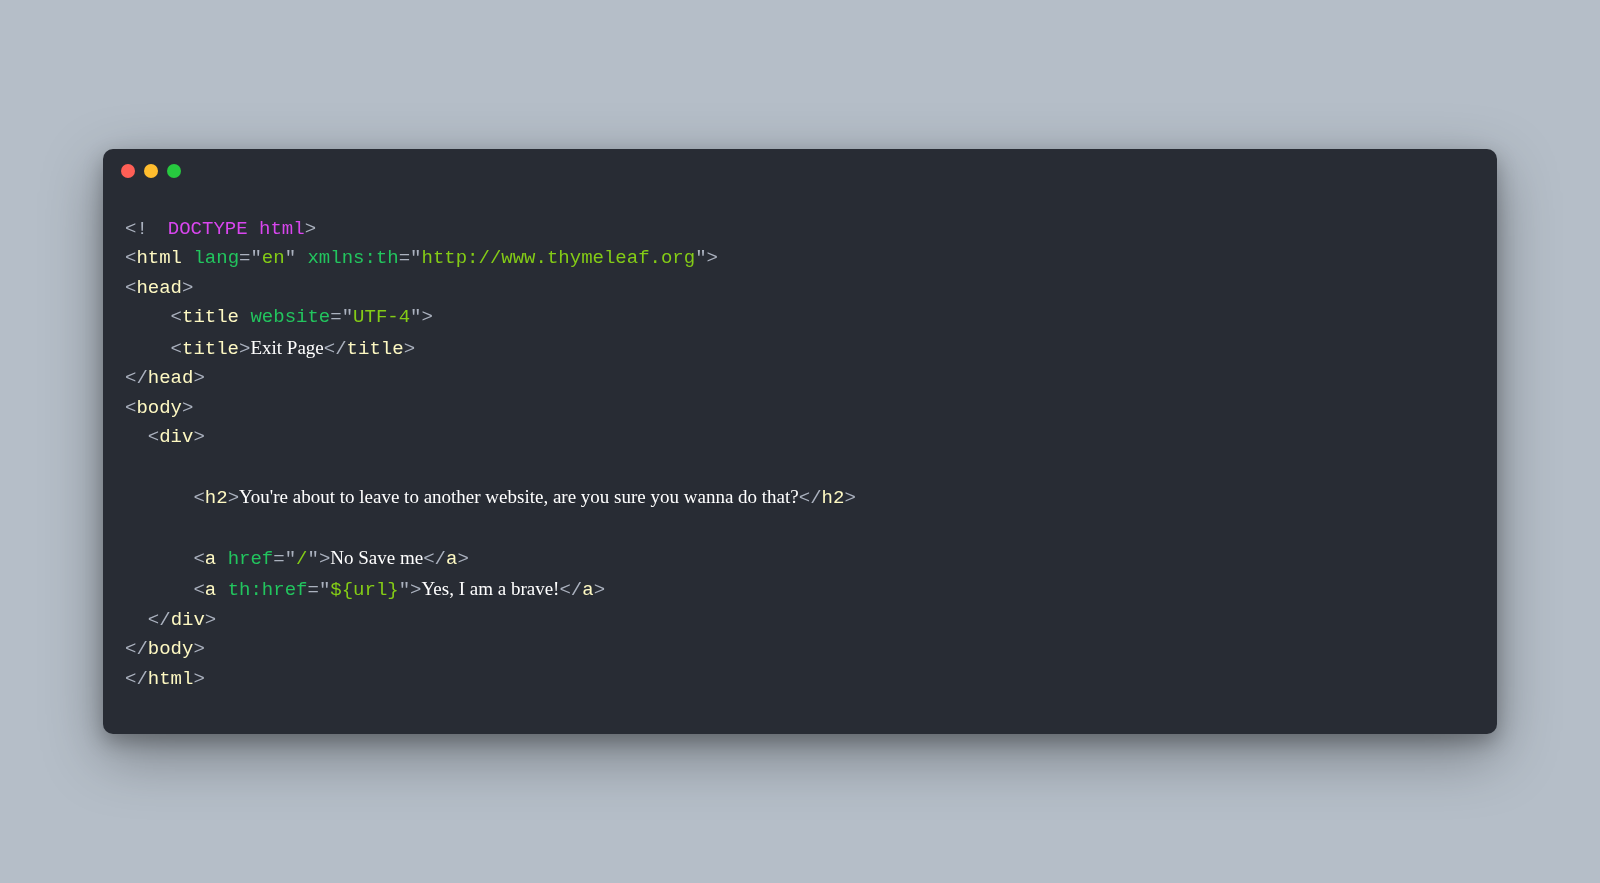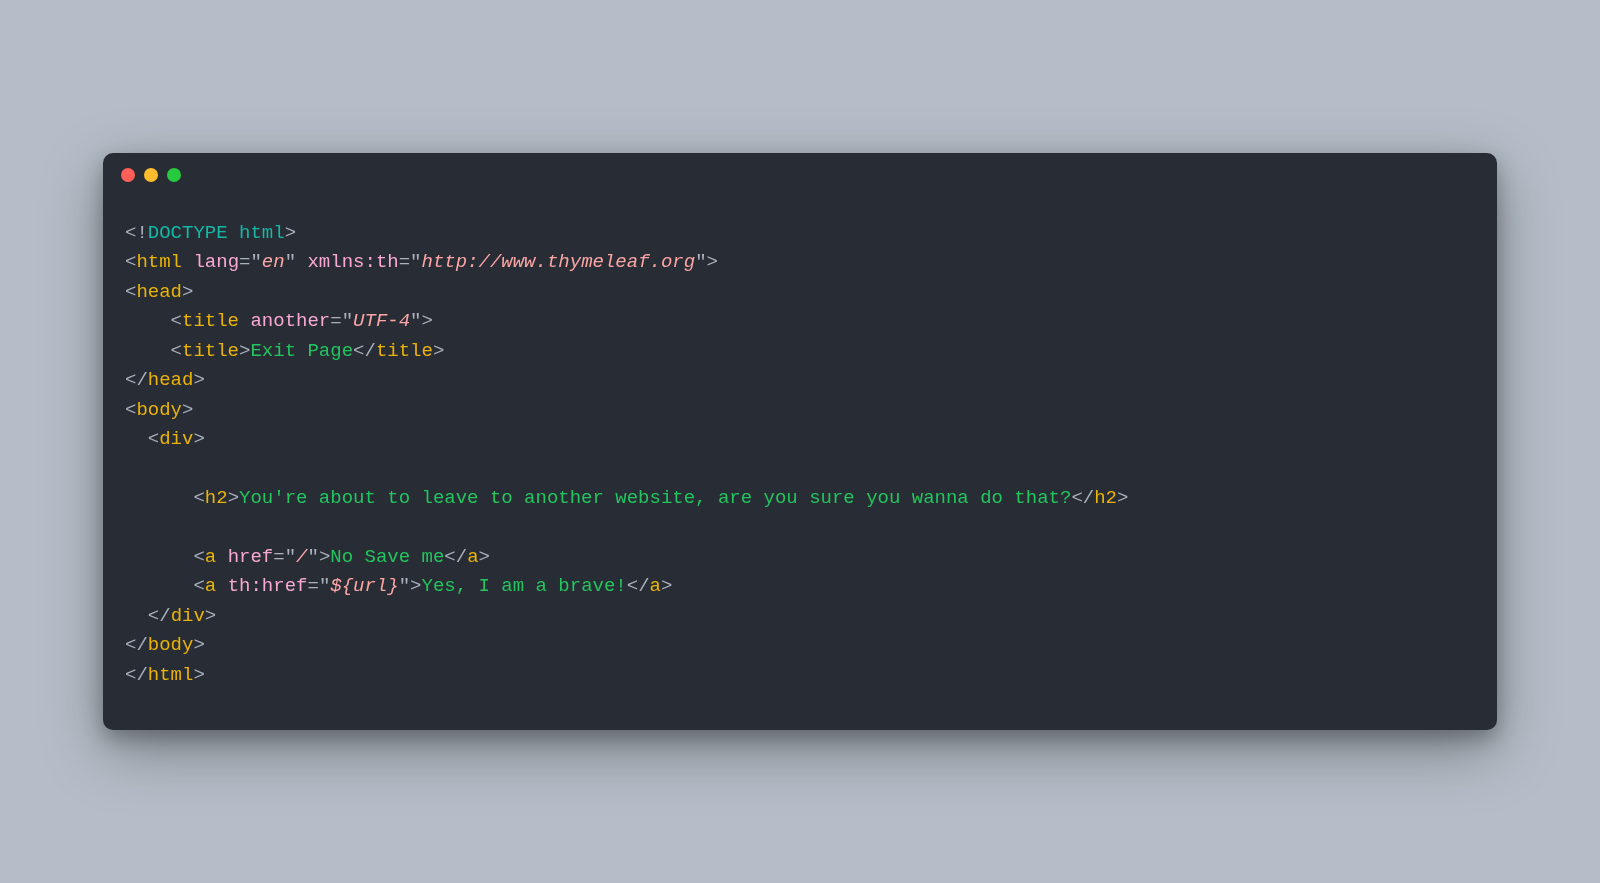--- a/index.html
+++ b/index.html
@@ -39,39 +39,39 @@
   .dot.yellow { background: #ffbd2e; }
   .dot.green { background: #27c93f; }
   .code {
     padding: 22px 22px 40px 22px;
     font-size: 19px;
     line-height: 1.55;
     color: #abb2bf;
     white-space: pre;
   }
   .t-punct { color: #abb2bf; }
-  .t-text  { color: #22c55e; }
-  .t-doctype { color: #14b8a6; }
-  .t-tag   { color: #eab308; }
-  .t-attr  { color: #f9a8d4; }
-  .t-str   { color: #fca5a5; font-style: italic; }
+  .t-text  { color: #ffffff; font-family: Liberation Serif, serif; }
+  .t-doctype { color: #d946ef; margin-left: 20px; }
+  .t-tag   { color: #fef9c3; }
+  .t-attr  { color: #22c55e; }
+  .t-str   { color: #84cc16; }
 </style>
 </head>
 <body>
 
 <div class="window">
   <div class="titlebar">
     <div class="dot red"></div>
     <div class="dot yellow"></div>
     <div class="dot green"></div>
   </div>
   <div class="code"><span class="t-punct">&lt;!</span><span class="t-doctype">DOCTYPE html</span><span class="t-punct">&gt;</span>
 <span class="t-punct">&lt;</span><span class="t-tag">html</span><span> </span><span class="t-attr">lang</span><span class="t-punct">=</span><span class="t-punct">"</span><span class="t-str">en</span><span class="t-punct">"</span><span> </span><span class="t-attr">xmlns:th</span><span class="t-punct">=</span><span class="t-punct">"</span><span class="t-str">http://www.thymeleaf.org</span><span class="t-punct">"</span><span class="t-punct">&gt;</span>
 <span class="t-punct">&lt;</span><span class="t-tag">head</span><span class="t-punct">&gt;</span>
-<span>    </span><span class="t-punct">&lt;</span><span class="t-tag">title</span><span> </span><span class="t-attr">another</span><span class="t-punct">=</span><span class="t-punct">"</span><span class="t-str">UTF-4</span><span class="t-punct">"</span><span class="t-punct">&gt;</span>
+<span>    </span><span class="t-punct">&lt;</span><span class="t-tag">title</span><span> </span><span class="t-attr">website</span><span class="t-punct">=</span><span class="t-punct">"</span><span class="t-str">UTF-4</span><span class="t-punct">"</span><span class="t-punct">&gt;</span>
 <span>    </span><span class="t-punct">&lt;</span><span class="t-tag">title</span><span class="t-punct">&gt;</span><span class="t-text">Exit Page</span><span class="t-punct">&lt;/</span><span class="t-tag">title</span><span class="t-punct">&gt;</span>
 <span class="t-punct">&lt;/</span><span class="t-tag">head</span><span class="t-punct">&gt;</span>
 <span class="t-punct">&lt;</span><span class="t-tag">body</span><span class="t-punct">&gt;</span>
 <span>  </span><span class="t-punct">&lt;</span><span class="t-tag">div</span><span class="t-punct">&gt;</span>
 
 <span>      </span><span class="t-punct">&lt;</span><span class="t-tag">h2</span><span class="t-punct">&gt;</span><span class="t-text">You're about to leave to another website, are you sure you wanna do that?</span><span class="t-punct">&lt;/</span><span class="t-tag">h2</span><span class="t-punct">&gt;</span>
 
 <span>      </span><span class="t-punct">&lt;</span><span class="t-tag">a</span><span> </span><span class="t-attr">href</span><span class="t-punct">=</span><span class="t-punct">"</span><span class="t-str">/</span><span class="t-punct">"</span><span class="t-punct">&gt;</span><span class="t-text">No Save me</span><span class="t-punct">&lt;/</span><span class="t-tag">a</span><span class="t-punct">&gt;</span>
 <span>      </span><span class="t-punct">&lt;</span><span class="t-tag">a</span><span> </span><span class="t-attr">th:href</span><span class="t-punct">=</span><span class="t-punct">"</span><span class="t-str">${url}</span><span class="t-punct">"</span><span class="t-punct">&gt;</span><span class="t-text">Yes, I am a brave!</span><span class="t-punct">&lt;/</span><span class="t-tag">a</span><span class="t-punct">&gt;</span>
 <span>  </span><span class="t-punct">&lt;/</span><span class="t-tag">div</span><span class="t-punct">&gt;</span>

